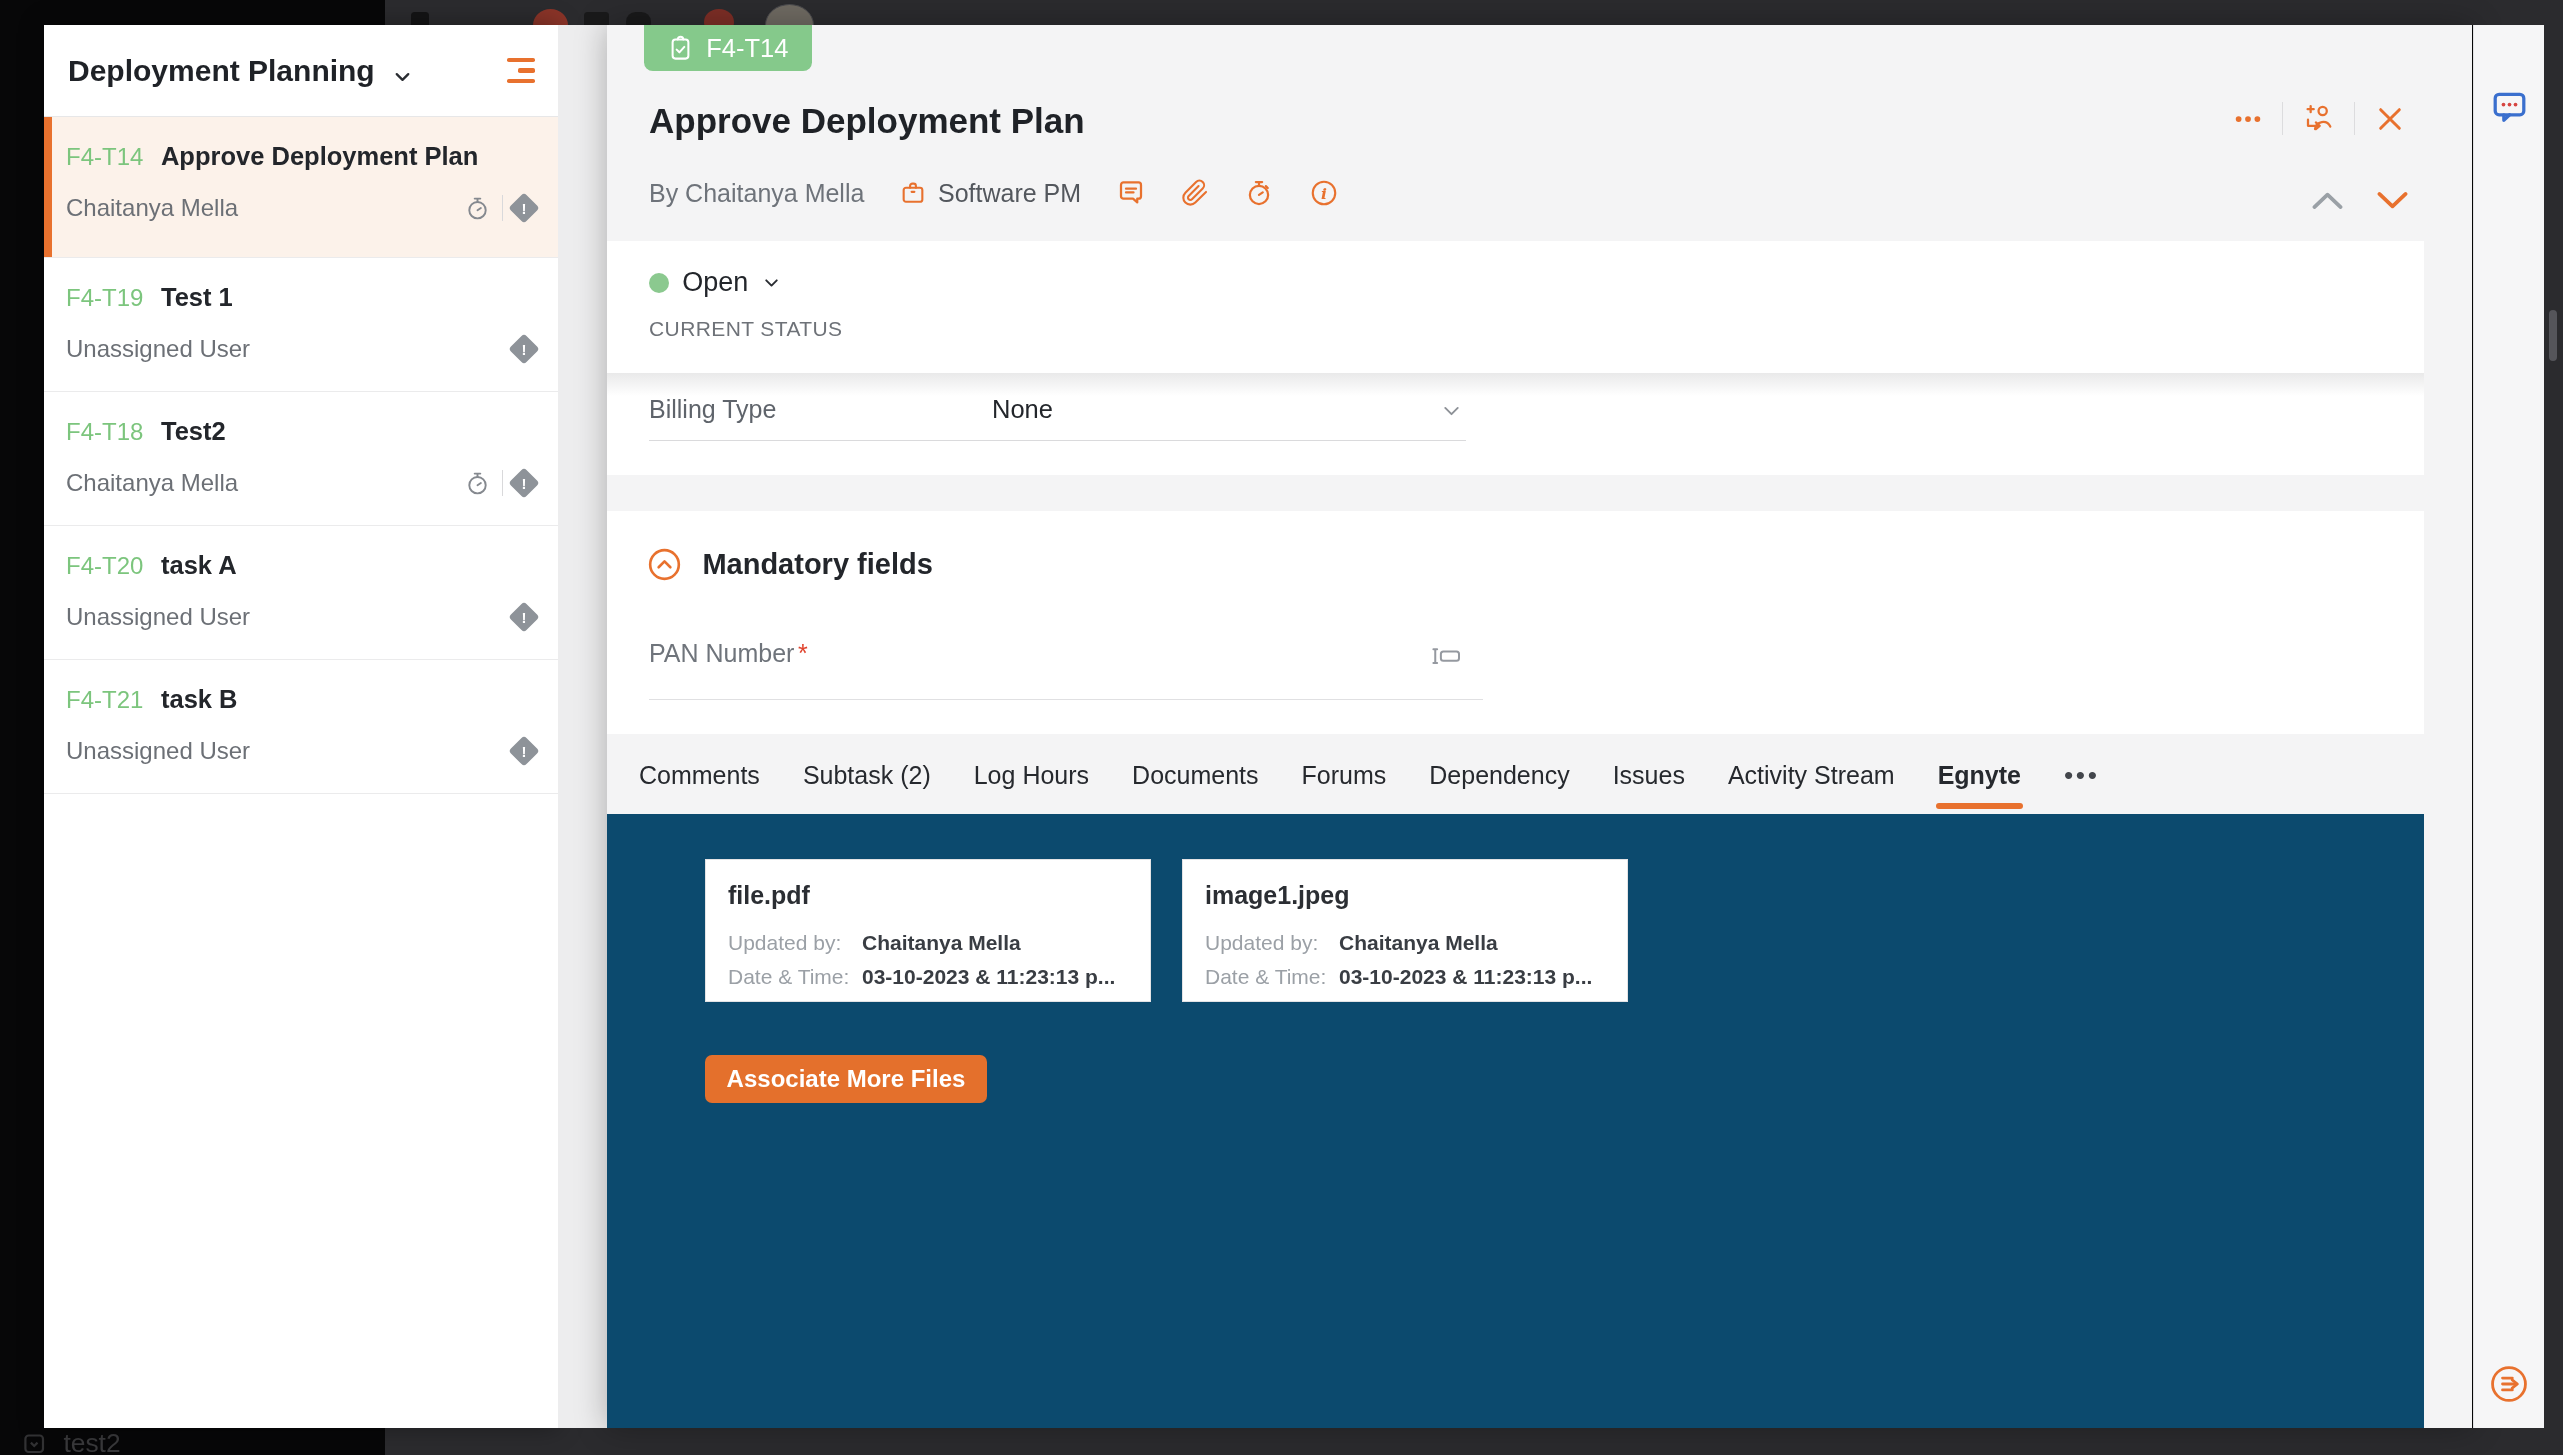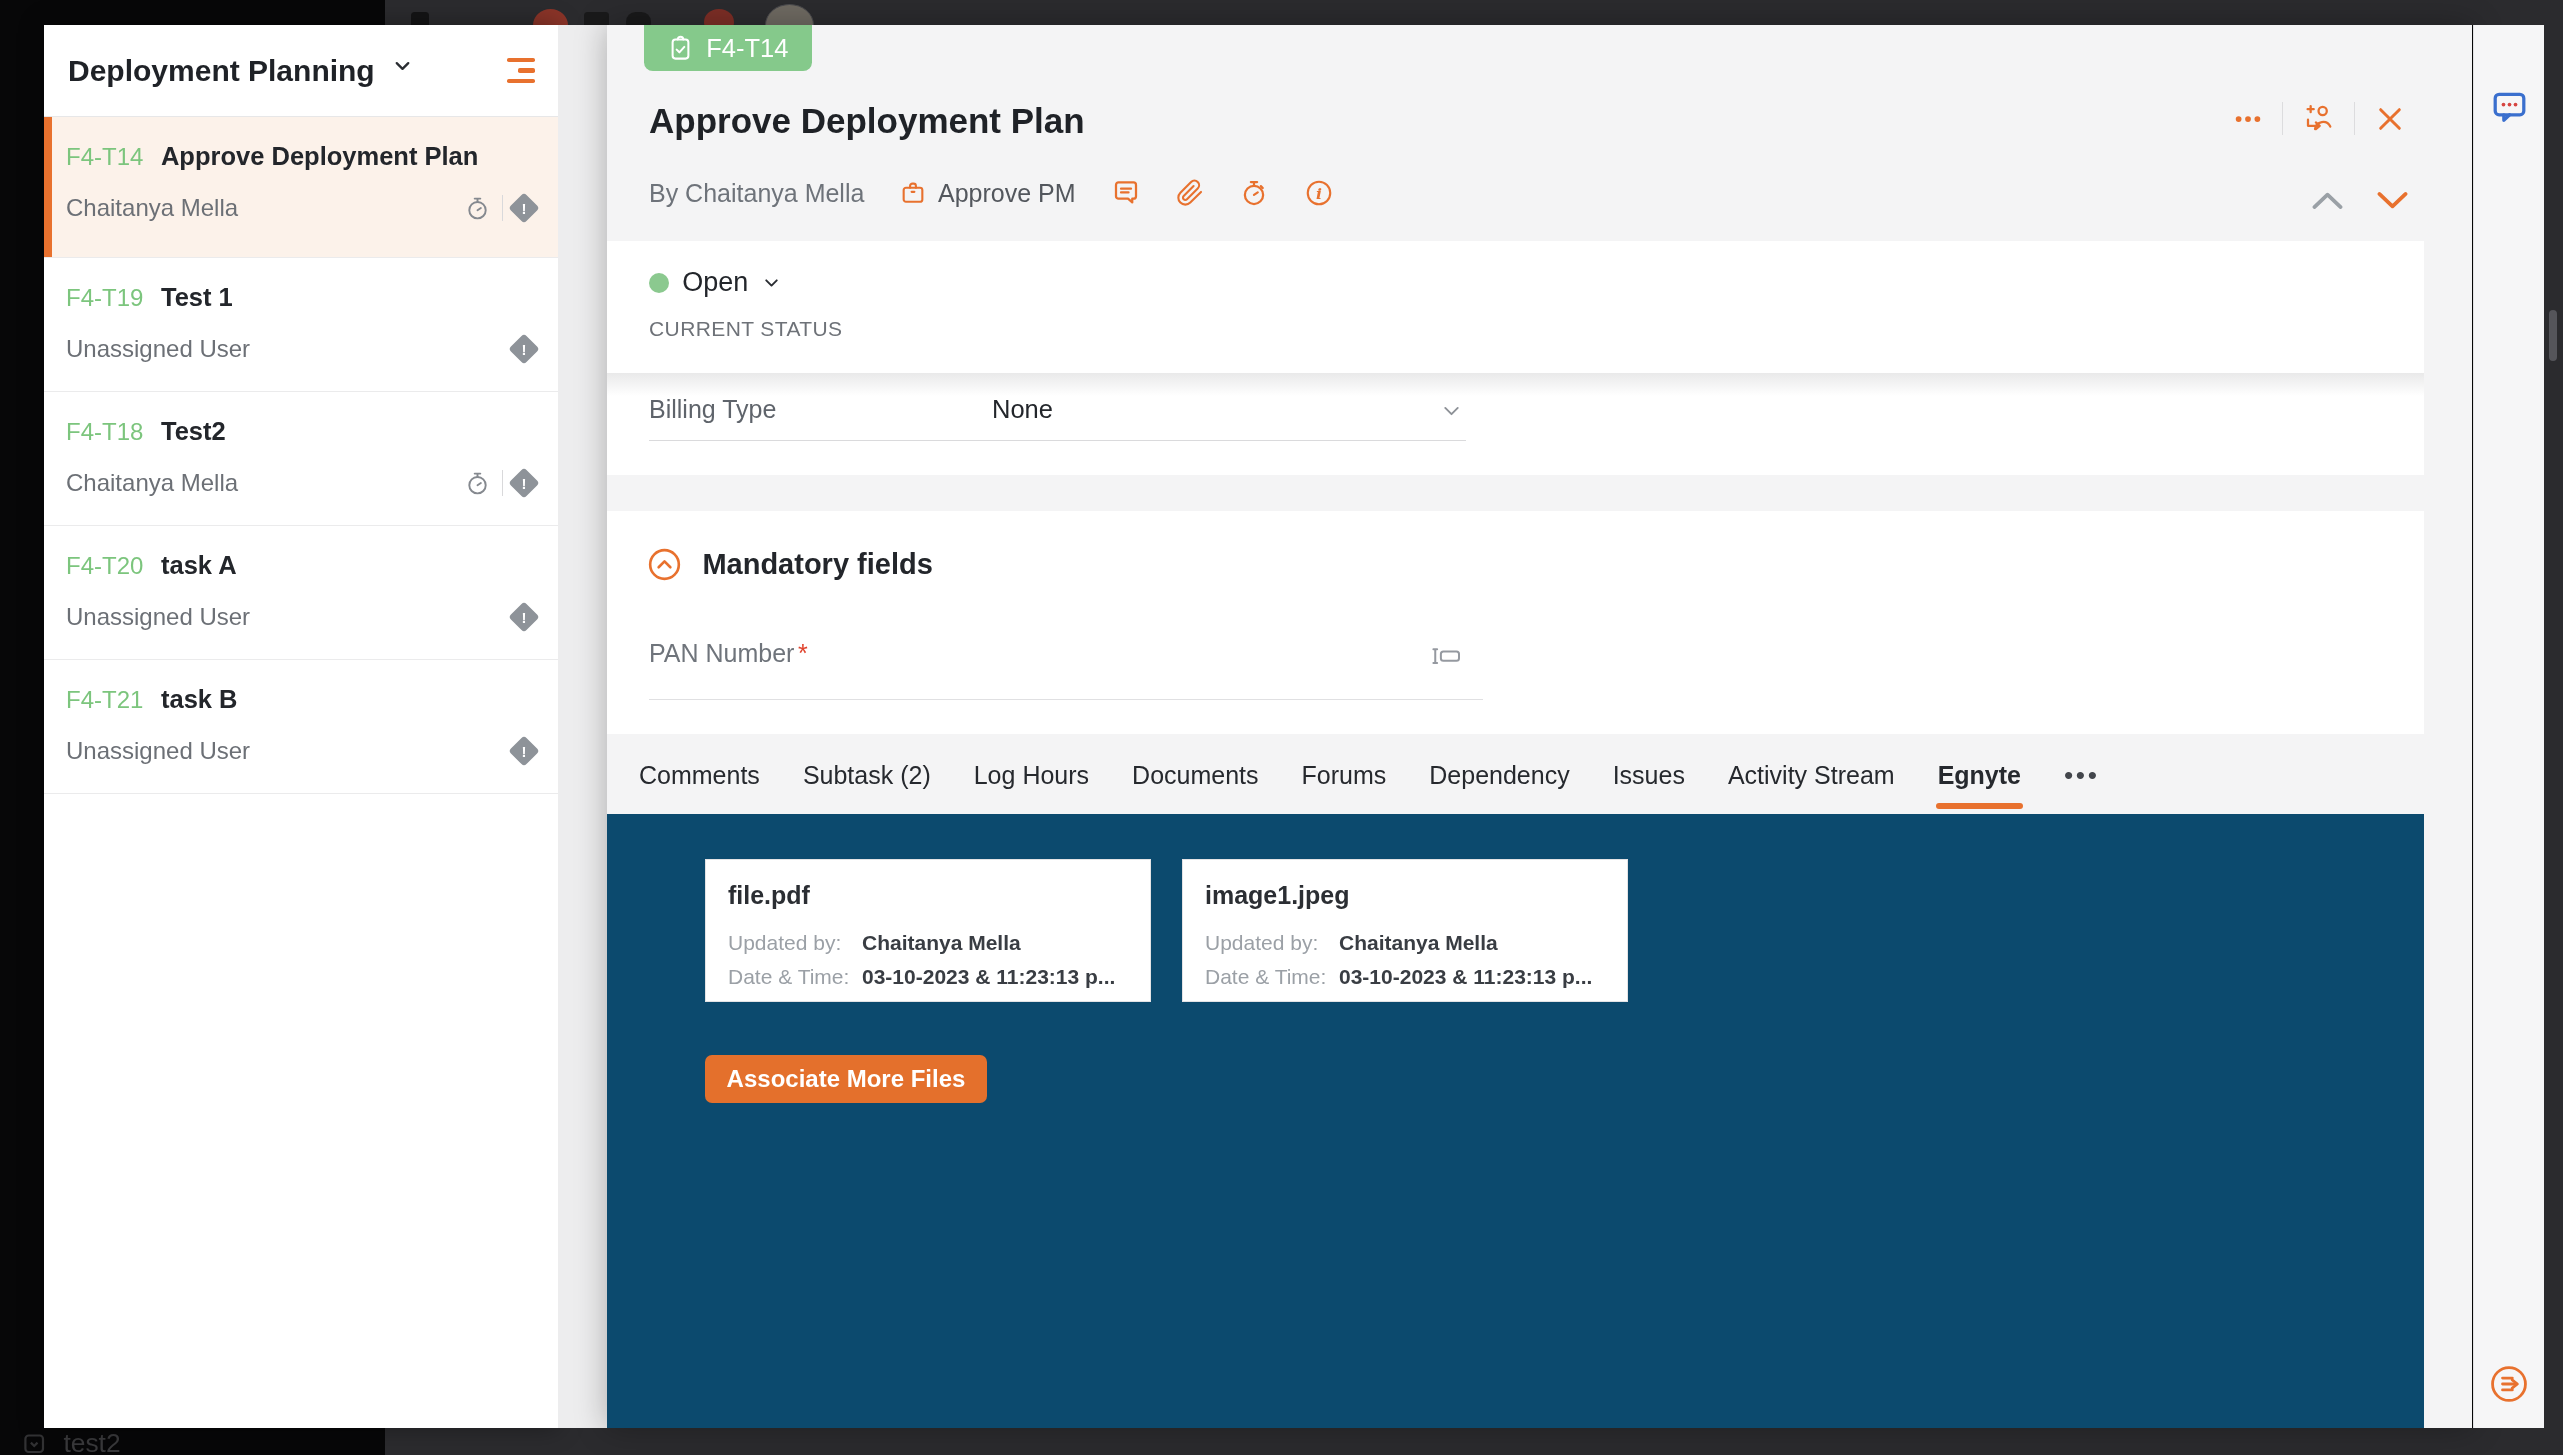--- a/index.html
+++ b/index.html
@@ -14,21 +14,21 @@
   .right-dark-col{position:absolute;left:2543px;top:0;width:20px;height:1455px;background:#2b2b2e;}
   .scroll-thumb{position:absolute;left:2549px;top:310px;width:8px;height:51px;border-radius:4.4px;background:#55555a;}
   .strip-dot{position:absolute;border-radius:50%;}
   .behind-task{position:absolute;left:21px;top:1428px;display:flex;align-items:center;gap:16px;color:#323234;}
   .behind-task .lbl{font-size:26.4px;color:#39393b;}
 
   
   .sidebar{position:absolute;left:44px;top:25px;width:514px;height:1403px;background:#ffffff;
            box-shadow:0 0 23px rgba(0,0,0,.35);}
   .sb-header{height:92px;display:flex;align-items:center;padding:0 23px 0 24px;border-bottom:0.9px solid #e7e7e8;box-sizing:border-box;}
-  .sb-title{font-size:30px;font-weight:700;color:#1f2227;display:flex;align-items:flex-start;gap:16px;cursor:pointer;}
+  .sb-title{font-size:30px;font-weight:700;color:#1f2227;display:flex;align-items:flex-end;gap:16px;cursor:pointer;}
   .sb-burger{margin-left:auto;width:28px;cursor:pointer;}
   .sb-burger i{display:block;height:4.4px;border-radius:1.8px;background:var(--accent,#e8712e);margin:6.2px 0;}
   .sb-burger i.mid{width:17.6px;margin-left:10.6px;}
   .sb-item{position:relative;height:134px;border-bottom:0.9px solid #ebebec;padding:25px 23px 0 22px;box-sizing:border-box;background:#fff;cursor:pointer;}
   .sb-item.selected{background:var(--selected-bg,#fcf2ea);height:141px;}
   .sb-item.selected::before{content:"";position:absolute;left:0;top:0;bottom:0;width:8px;background:var(--accent,#e8712e);}
   .sb-line1{display:flex;align-items:baseline;gap:17.6px;}
   .sb-id{font-size:24px;color:var(--id-green,#7cc57d);}
   .sb-task-title{font-size:25.5px;font-weight:700;color:#23262b;}
   .sb-line2{display:flex;align-items:center;margin-top:23px;}
@@ -242,21 +242,21 @@
 
     <div class="main-title">Approve Deployment Plan</div>
 
     <div class="byline">
       <span class="by">By Chaitanya Mella</span>
       <span class="role">
         <svg width="28" height="28" viewBox="0 0 24 24" fill="none" stroke="#e8712e" stroke-width="1.8" stroke-linecap="round">
             <rect x="4" y="7.5" width="16" height="12" rx="2"></rect>
             <path d="M9.5 7.5V6a2 2 0 0 1 2-2h1a2 2 0 0 1 2 2v1.5M10.8 11h2.4"></path>
           </svg>
-        <span>Approve PM</span>
+        <span>Software PM</span>
       </span>
       <span class="icon-btn">
         <svg width="30" height="30" viewBox="0 0 24 24" fill="none" stroke="currentColor" stroke-width="1.8" stroke-linecap="round" stroke-linejoin="round">
             <path d="M20 5.5v9a2 2 0 0 1-2 2h-1v3l-3.4-3H6a2 2 0 0 1-2-2v-9a2 2 0 0 1 2-2h12a2 2 0 0 1 2 2z"></path>
             <path d="M8 8.5h8M8 11.5h6"></path>
           </svg>
       </span>
       <span class="icon-btn">
         <svg width="28" height="28" viewBox="0 0 24 24" fill="none" stroke="currentColor" stroke-width="1.8" stroke-linecap="round" stroke-linejoin="round">
             <path d="M21.44 11.05l-9.19 9.19a6 6 0 0 1-8.49-8.49l9.19-9.19a4 4 0 0 1 5.66 5.66l-9.2 9.19a2 2 0 0 1-2.83-2.83l8.49-8.48"></path>

